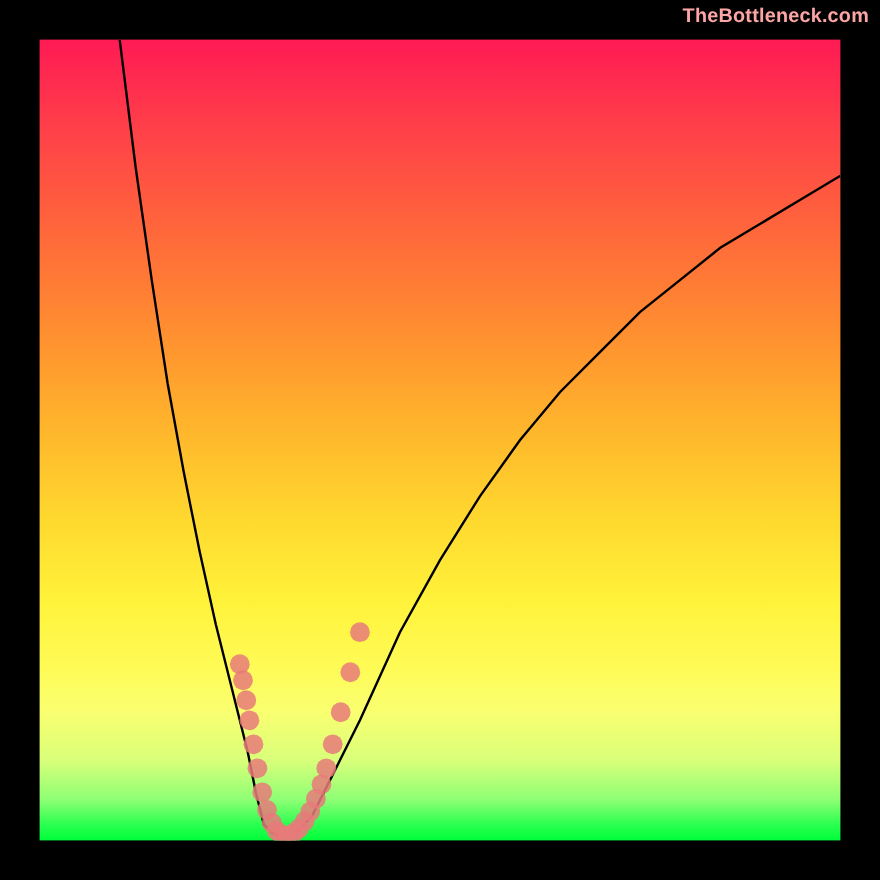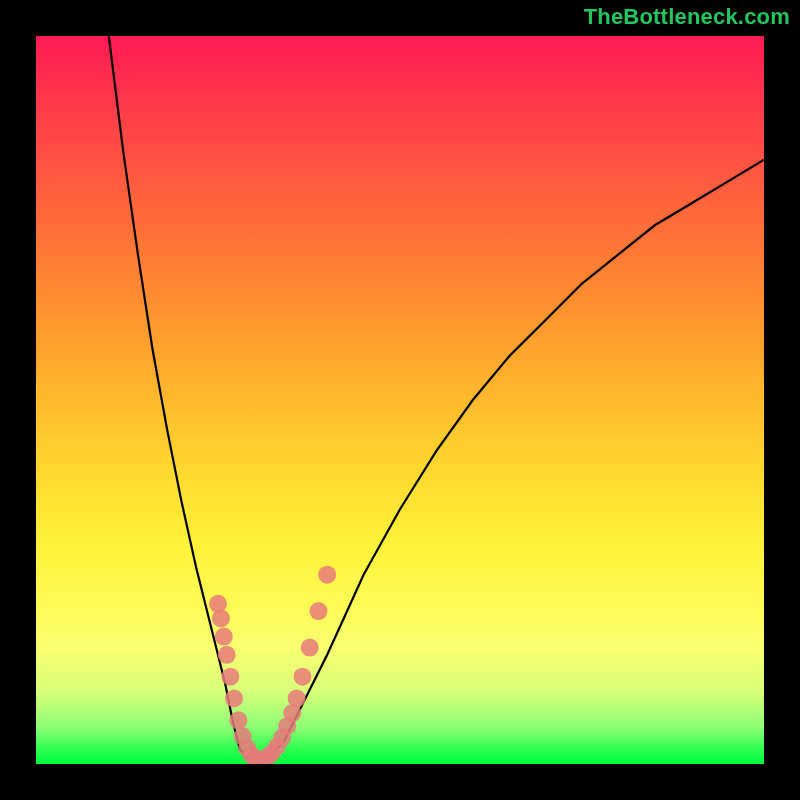--- a/index.html
+++ b/index.html
@@ -39,23 +39,23 @@
       #8cff74 95%,
       #2bff50 98%,
       #00ff3a 100%
     );
   }
   .watermark {
     position: absolute;
     top: 4px;
     right: 10px;
     font-family: Arial, Helvetica, sans-serif;
-    font-size: 22px;
+    font-size: 18px;
     font-weight: bold;
-    color: #22c55e;
+    color: #fca5a5;
     letter-spacing: 0.2px;
   }
   svg.curves {
     position: absolute;
     top: 0;
     left: 0;
   }
   .dot {
     fill: #e77a7a;
     opacity: 0.85;

